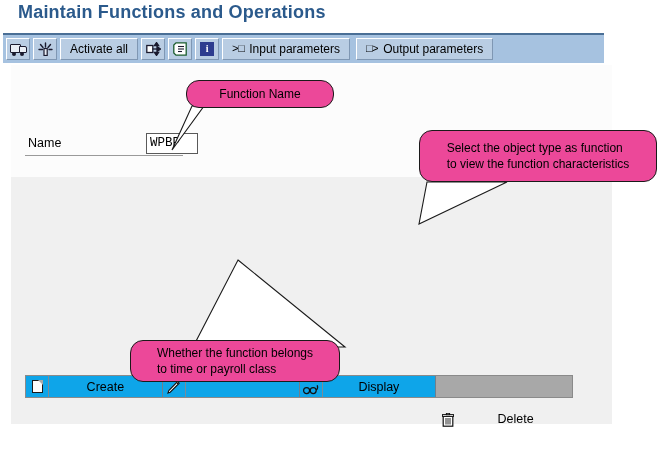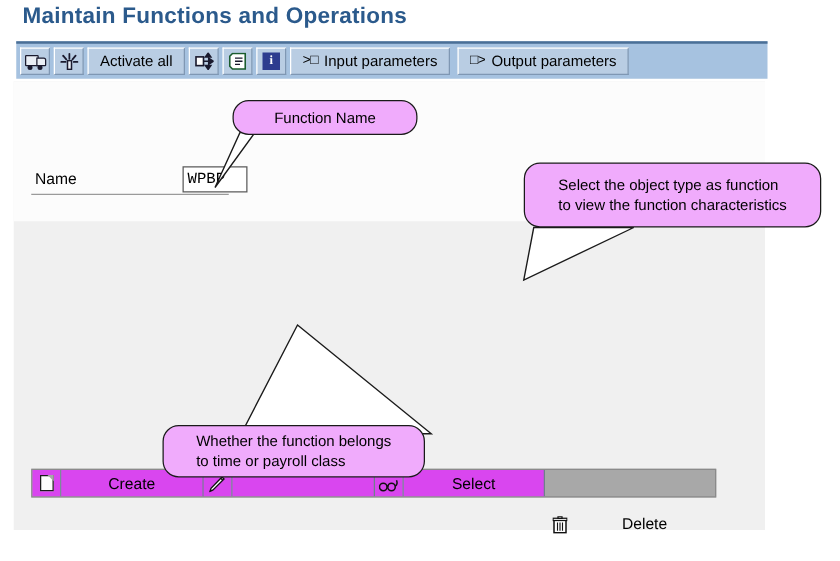--- a/index.html
+++ b/index.html
@@ -23,21 +23,21 @@
     font-size: 18px;
     font-weight: bold;
     color: #2b5a8c;
     letter-spacing: 0.2px;
     white-space: nowrap;
   }
 
   
   #toolbar {
     position: absolute;
-    left: 13px;
+    left: 3px;
     top: 33px;
     width: 601px;
     height: 30px;
     background: #a6c2e0;
     border-top: 2px solid #4a6f96;
     box-sizing: border-box;
     display: flex;
     align-items: center;
     padding-left: 3px;
   }
@@ -222,21 +222,21 @@
     background: #a8a8a8;
     border: 1px solid #8a8a8a;
     box-sizing: border-box;
     display: flex;
     align-items: stretch;
   }
   .action-btn {
     flex: 1 1 0;
     display: flex;
     align-items: center;
-    background: #d946ef;
+    background: #0ea5e9;
     border-right: 1px solid #6f7f8c;
     box-sizing: border-box;
     position: relative;
     cursor: default;
   }
   .action-btn:last-child { border-right: none; margin-top: 43px; }
   .action-btn .ab-icon {
     width: 22px;
     display: flex;
     align-items: center;
@@ -265,21 +265,21 @@
     border-style: solid; border-width: 0 5px 5px 0;
     border-color: transparent #a8a8a8 transparent transparent;
   }
   .ico-pencil { width: 14px; height: 14px; }
   .ico-glasses { width: 16px; height: 11px; }
   .ico-trash { width: 11px; height: 13px; }
 
   
   .callout {
     position: absolute;
-    background: #f0abfc;
+    background: #ec4899;
     border: 1.1px solid #1a1a1a;
     border-radius: 13px;
     box-sizing: border-box;
     display: flex;
     align-items: center;
     justify-content: center;
     color: #000;
     font-size: 12px;
     line-height: 1.35;
     text-align: left;
@@ -414,21 +414,21 @@
       <span class="ab-icon">
         <span class="gi ico-glasses">
           <svg width="17" height="11" viewBox="0 0 17 11">
             <circle cx="3.6" cy="6.6" r="3" fill="none" stroke="#111" stroke-width="1.2"></circle>
             <circle cx="10.2" cy="6.6" r="3" fill="none" stroke="#111" stroke-width="1.2"></circle>
             <path d="M6.6 6.2 Q8 4.8 7.2 6.2" fill="none" stroke="#111" stroke-width="1.2"></path>
             <path d="M13.2 6.0 Q15.5 4.2 14.2 1.2" fill="none" stroke="#111" stroke-width="1.2"></path>
           </svg>
         </span>
       </span>
-      <span class="ab-label">Select</span>
+      <span class="ab-label">Display</span>
     </div>
 
     <div class="action-btn">
       <span class="ab-icon">
         <span class="gi ico-trash">
           <svg width="12" height="14" viewBox="0 0 12 14">
             <rect x="1.2" y="3.2" width="9.6" height="10" fill="#ffffff" stroke="#111" stroke-width="1.2"></rect>
             <rect x="0.4" y="1.6" width="11.2" height="1.8" fill="#ffffff" stroke="#111" stroke-width="1"></rect>
             <rect x="4.4" y="0.3" width="3.2" height="1.4" fill="#ffffff" stroke="#111" stroke-width="1"></rect>
             <g stroke="#111" stroke-width="0.9">

